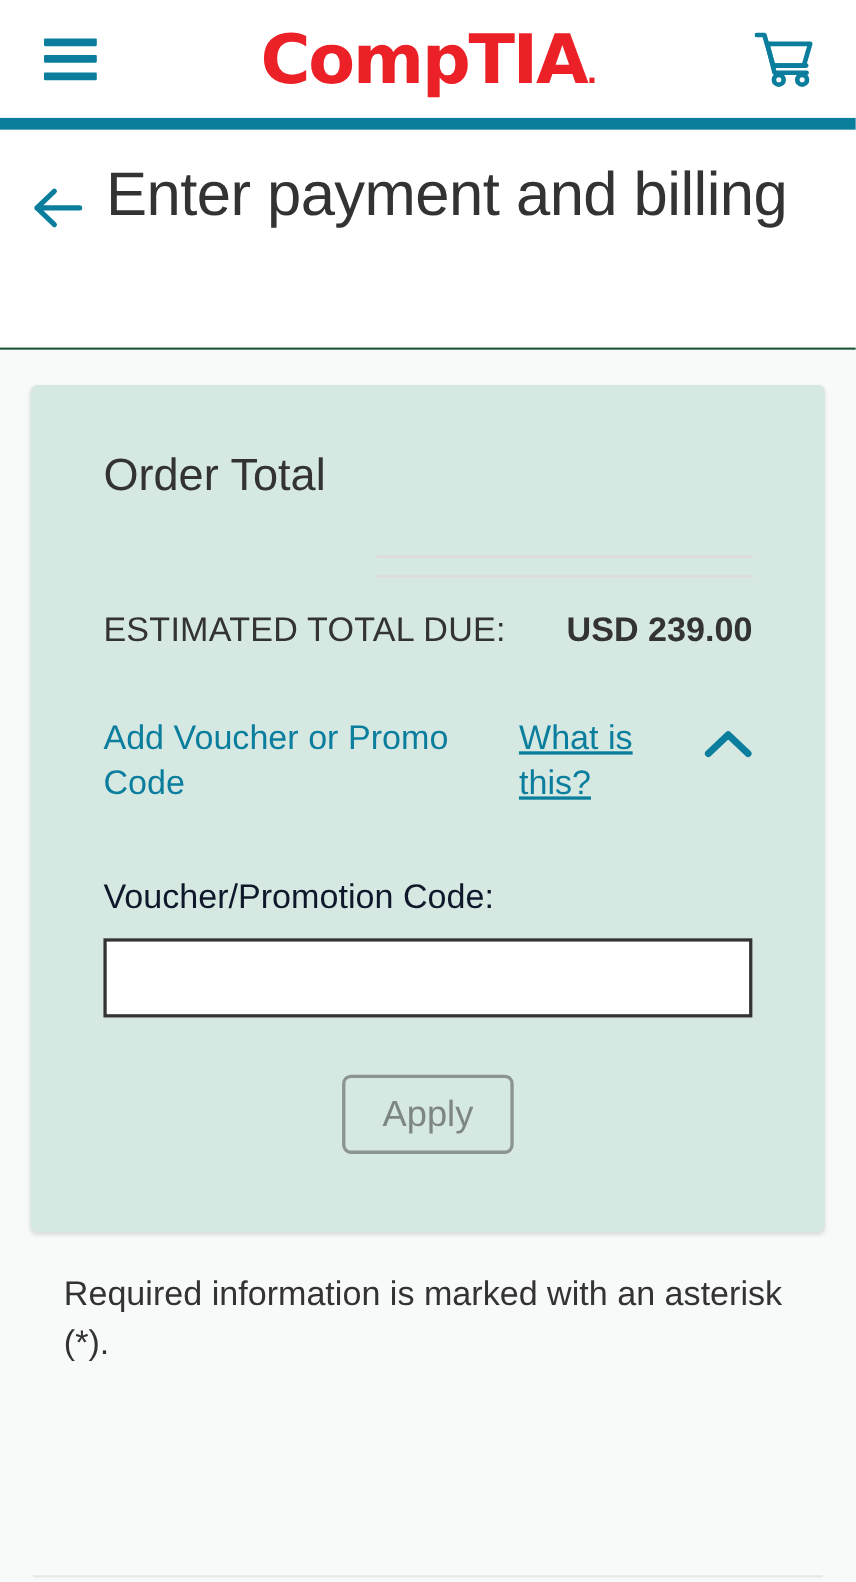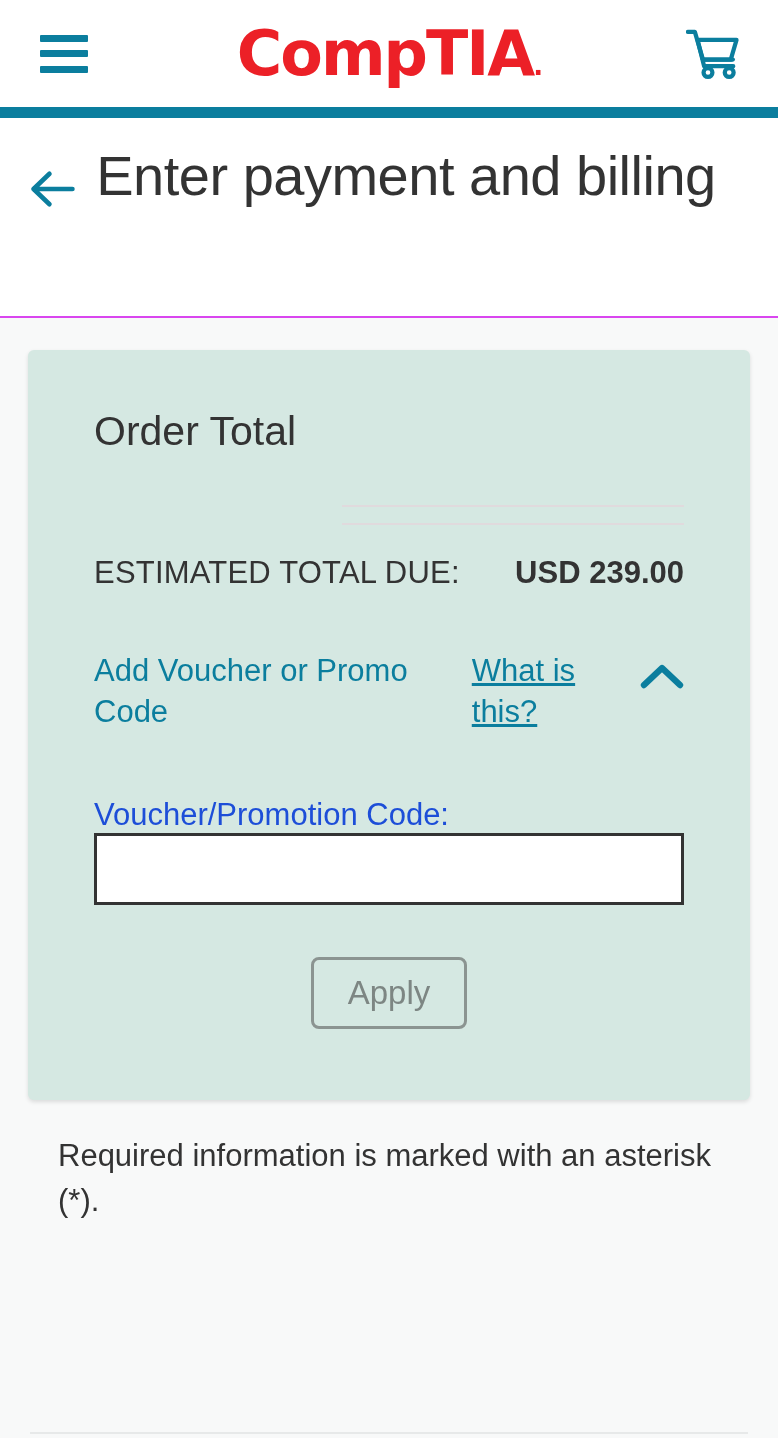--- a/index.html
+++ b/index.html
@@ -72,21 +72,21 @@
 
   .teal-rule {
     height: 11px;
     background: #0b7e9e;
     width: 100%;
   }
 
   
   .titleband {
     background: #ffffff;
-    border-bottom: 2px solid #d946ef;
+    border-bottom: 2px solid #14532d;
     padding: 26px 36px 30px 30px;
     display: flex;
     align-items: flex-start;
     min-height: 200px;
   }
 
   .back-arrow {
     width: 46px;
     height: 42px;
     flex: 0 0 auto;
@@ -173,22 +173,23 @@
     height: 30px;
     margin-top: 10px;
     cursor: pointer;
     flex: 0 0 auto;
   }
 
   
   .voucher-field { margin-top: 64px; }
   .field-label {
     font-size: 31px;
-    color: #1d4ed8;
+    color: #0f172a;
     display: block;
+    margin-bottom: 20px;
   }
   .voucher-input {
     width: 100%;
     height: 72px;
     border: 3px solid #333333;
     background: #ffffff;
     font-size: 28px;
     font-family: "Liberation Sans", sans-serif;
     padding: 0 12px;
     color: #333333;

